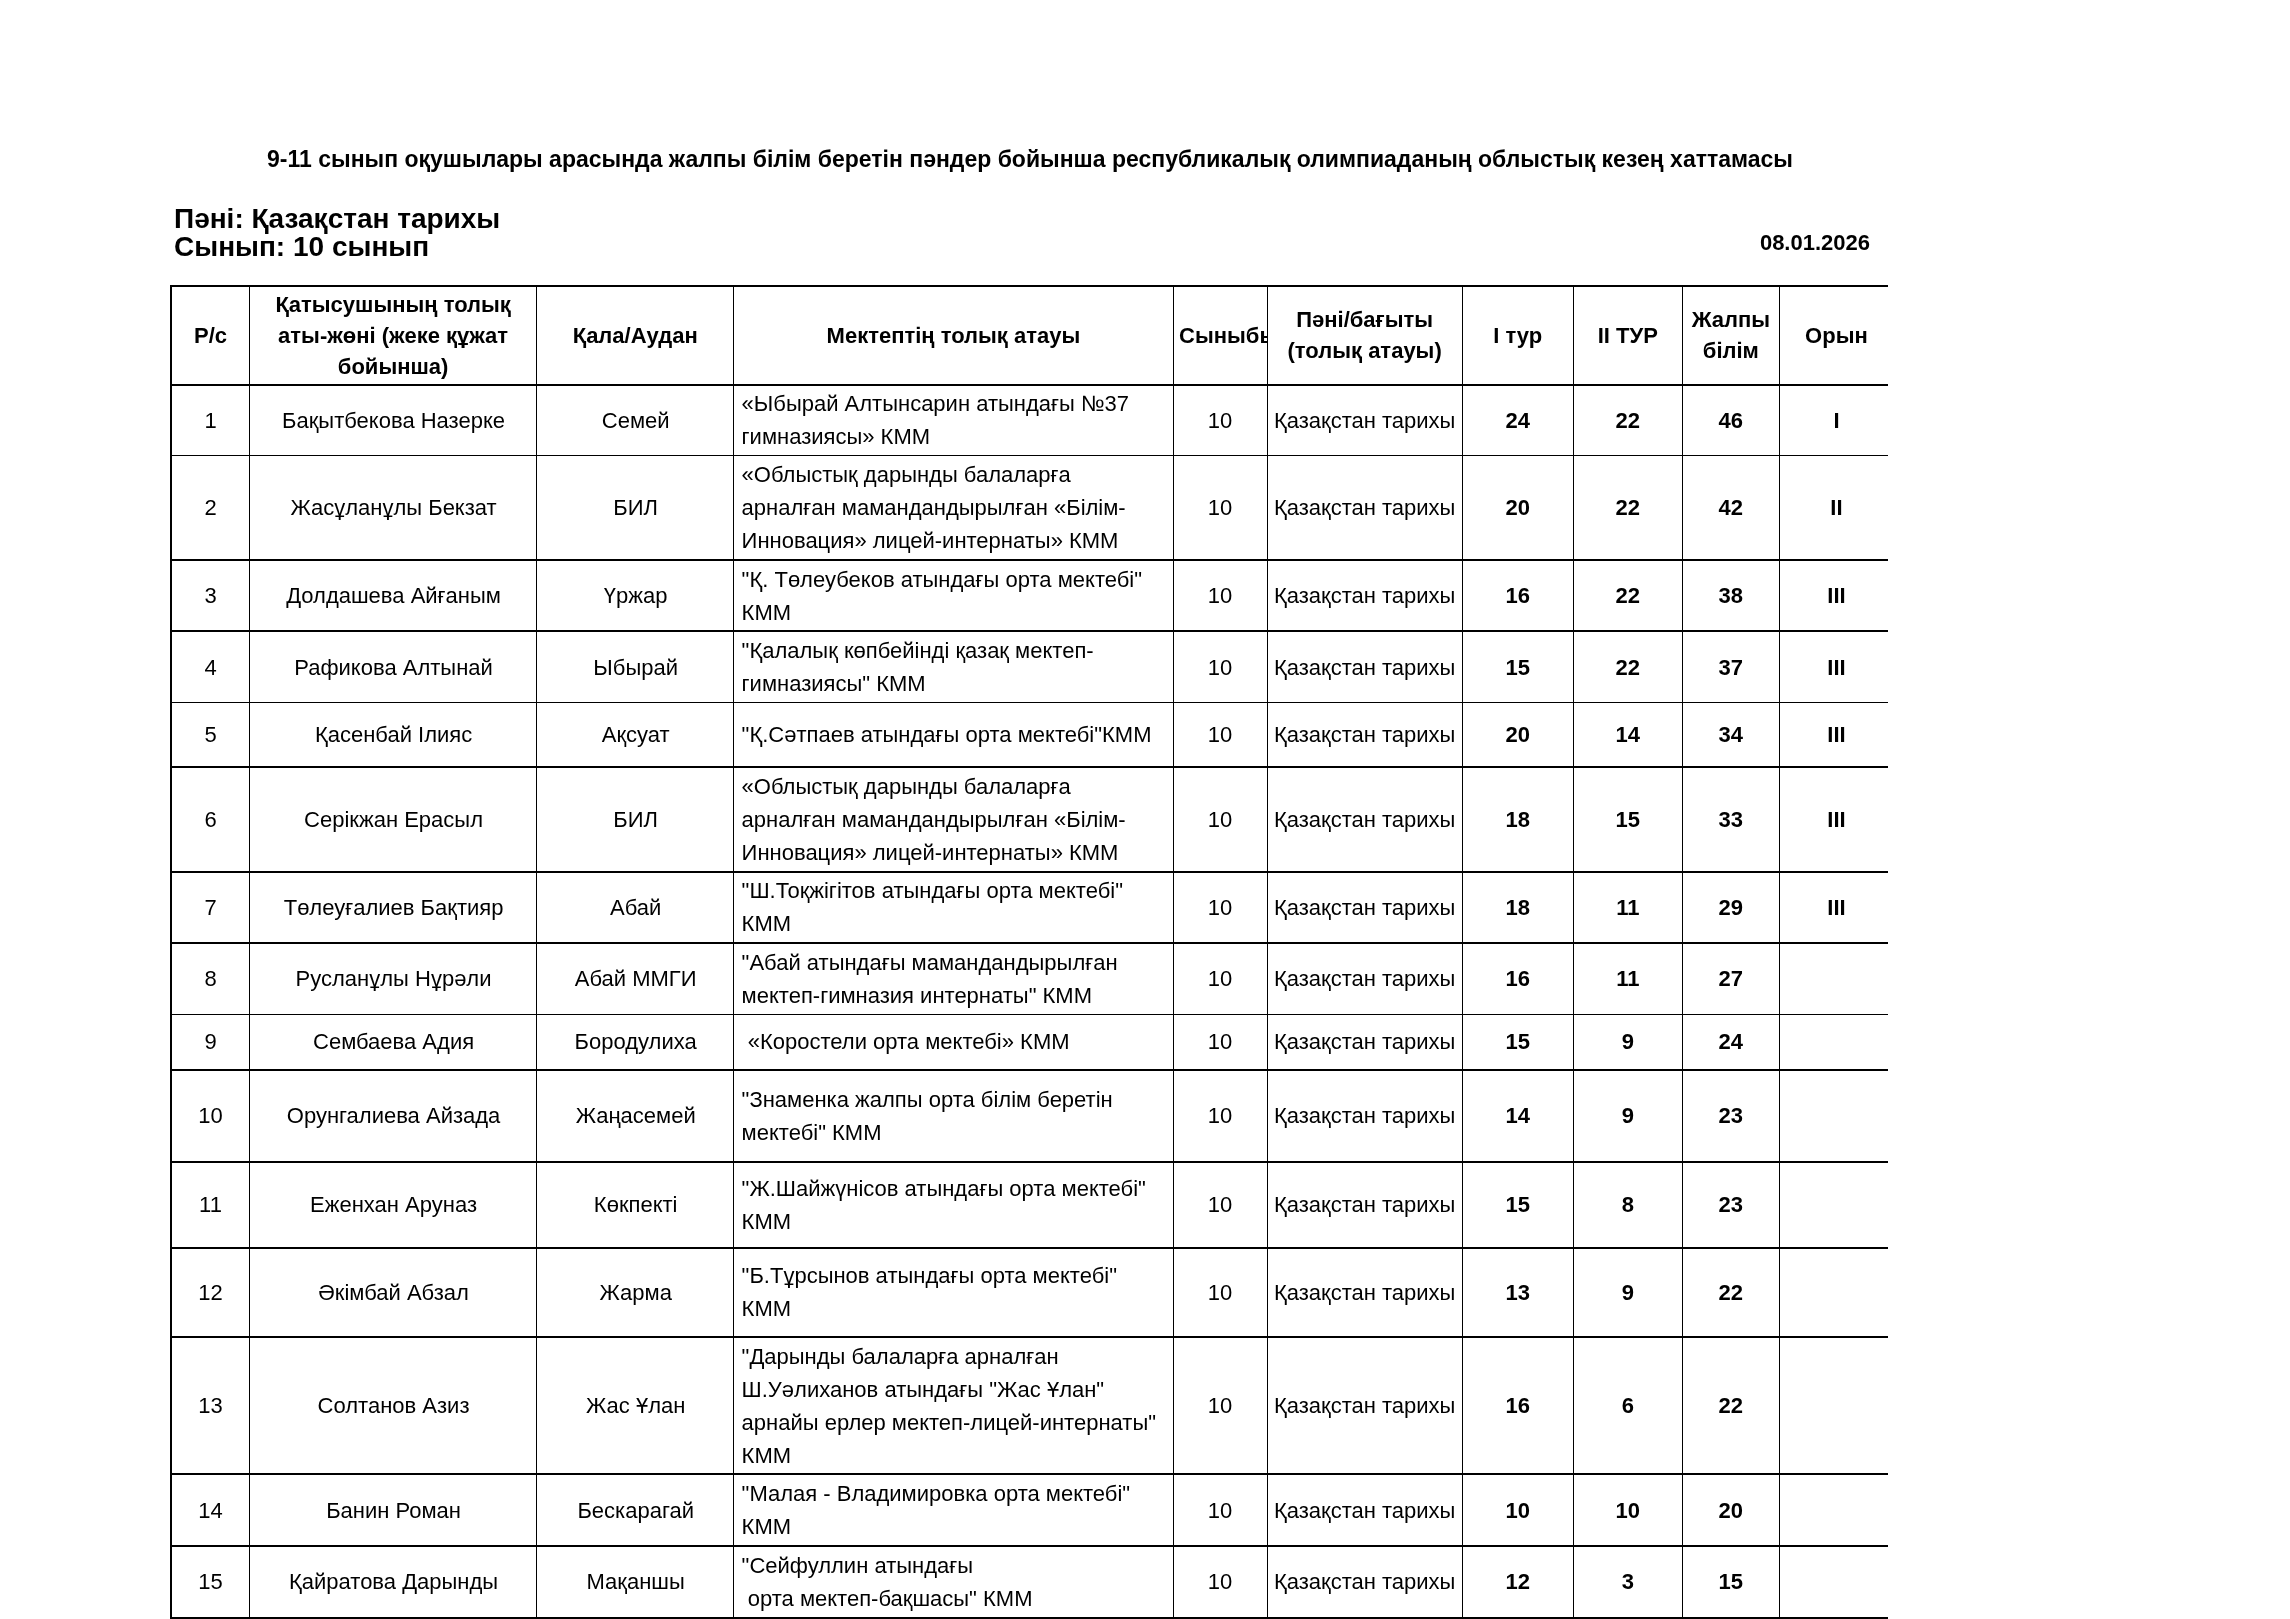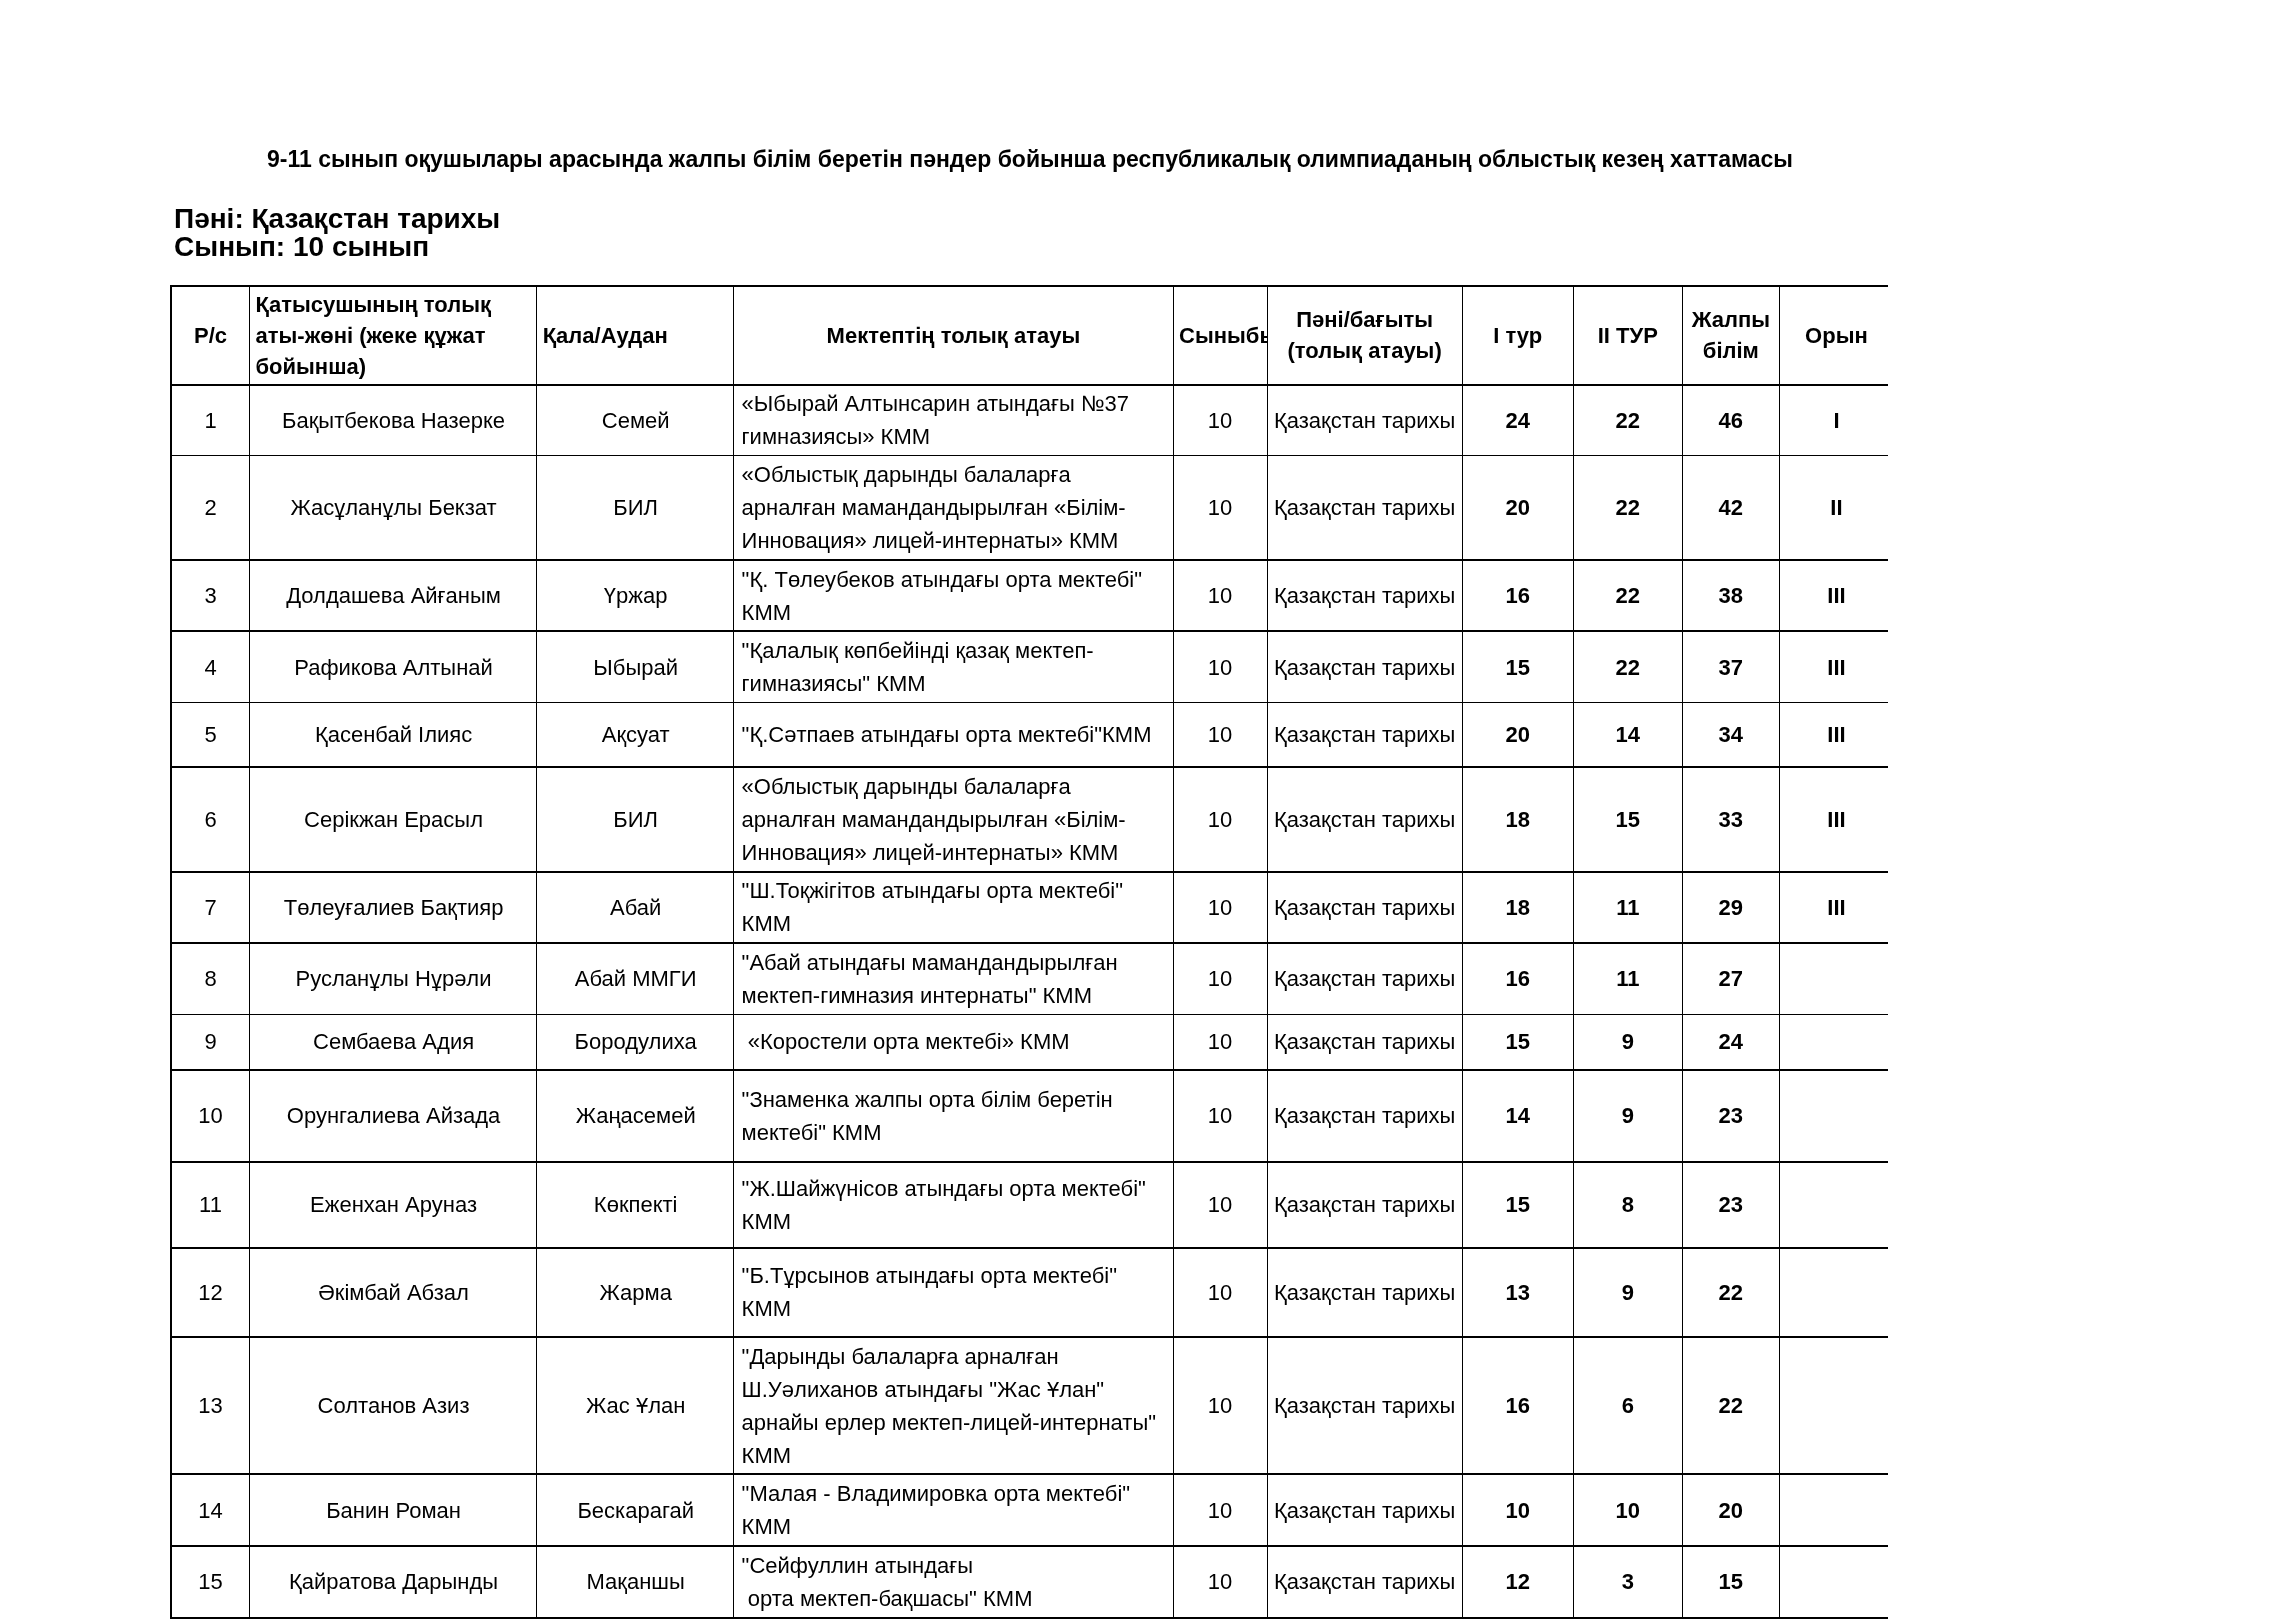--- a/index.html
+++ b/index.html
@@ -24,21 +24,21 @@
     border:2.7px solid #000; background:#fff;
   }
   th, td {
     box-sizing:border-box; overflow:hidden;
     border-right:1.8px solid #000; border-bottom:1.8px solid #000;
     vertical-align:middle; font-size:22px; line-height:33px; padding:1.8px 5.5px;
   }
   th:last-child, td:last-child { border-right:none; }
   thead th { font-weight:bold; text-align:center; border-bottom-width:2.7px; line-height:31px; }
   thead tr { height:82px; }
-  thead th.c1, thead th.c2 { text-align:left; }
+  thead th.c1, thead th.c2 { text-align:center; }
   tbody td { border-bottom-width:2.7px; }
   tbody tr:nth-child(1) td, tbody tr:nth-child(4) td, tbody tr:nth-child(8) td { border-bottom-width:1.8px; }
   tbody tr:last-child td { border-bottom:none; }
   td.c0 { text-align:center; }
   td.c1, td.c2 { text-align:center; padding-left:6.4px; }
   td.c3 { text-align:left; padding-left:7.3px; white-space:pre-wrap; }
   td.c4, td.c5 { text-align:center; }
   td.c6, td.c7, td.c8, td.c9 { text-align:center; font-weight:bold; }
   tbody tr:nth-child(1)  { height:61px; }
   tbody tr:nth-child(2)  { height:81px; }
@@ -61,20 +61,21 @@
 
 <div class="page">
 
   <div class="doc-title">9-11 сынып оқушылары арасында жалпы білім беретін пәндер бойынша республикалық олимпиаданың облыстық кезең хаттамасы</div>
 
   <div class="meta-block">
     <div class="meta-line">Пәні: Қазақстан тарихы</div>
     <div class="meta-line">Сынып: 10 сынып</div>
   </div>
 
+  <div class="doc-date">08.01.2026</div>
 
   <table class="results">
     <colgroup>
       <col style="width:78px">
         <col style="width:287px">
         <col style="width:197px">
       <col style="width:439px">
         <col style="width:94px">
         <col style="width:195px">
       <col style="width:111px">

